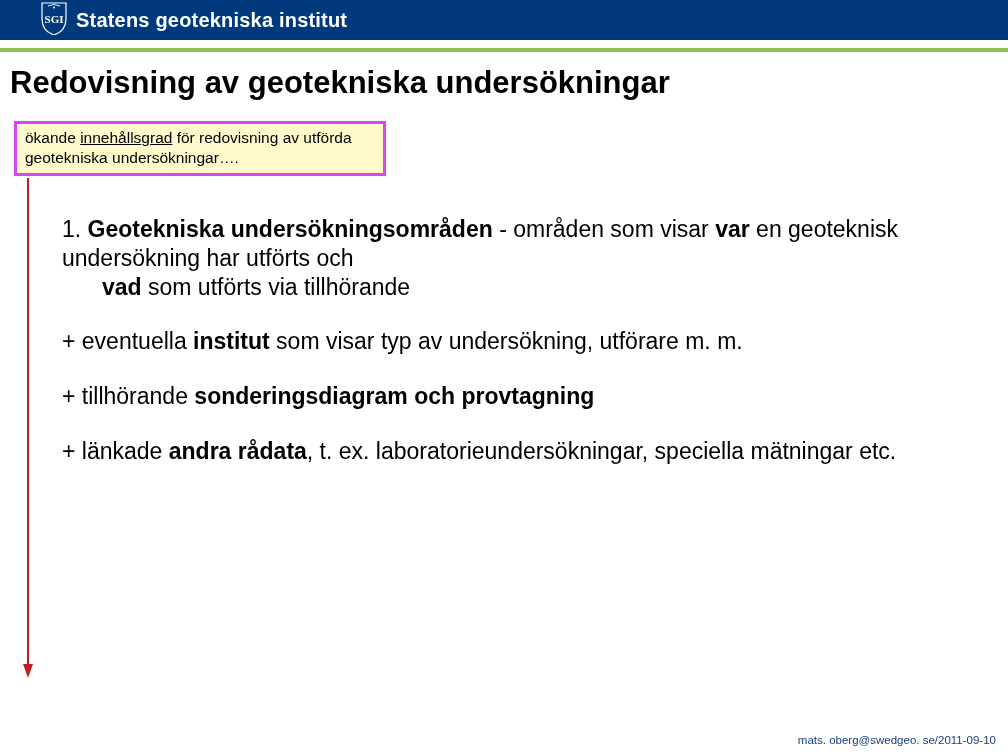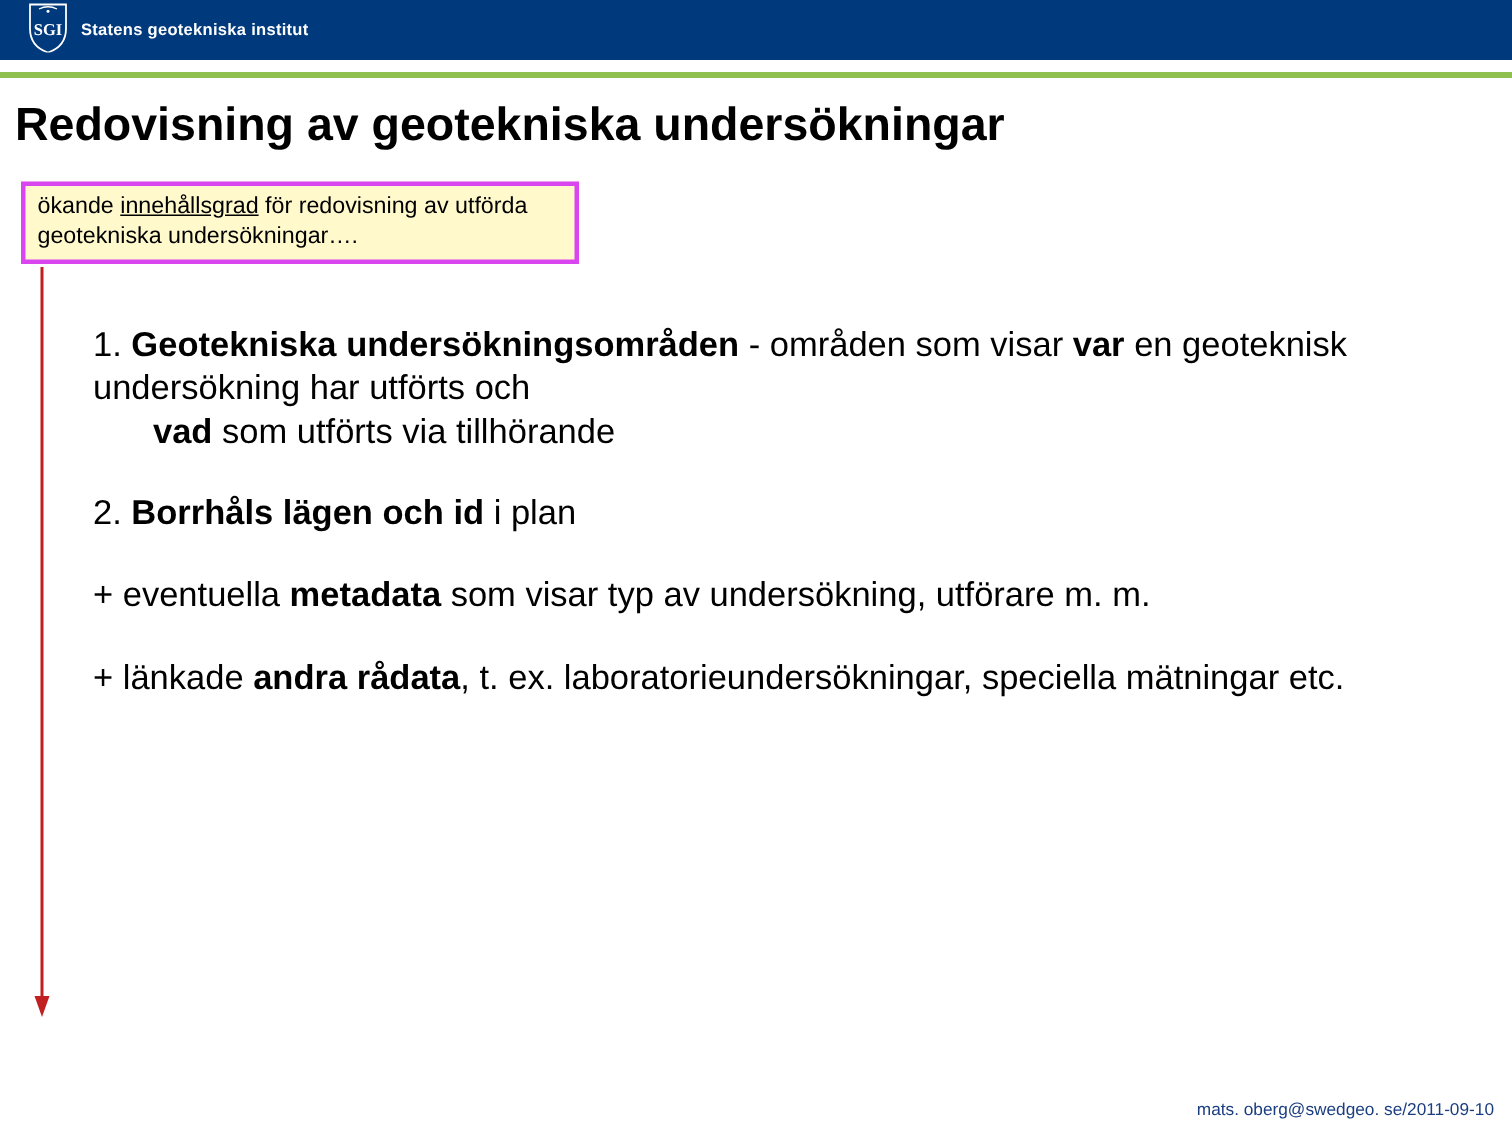--- a/index.html
+++ b/index.html
@@ -9,33 +9,33 @@
     font-family: Arial, Helvetica, sans-serif;
     background: #fff;
     position: relative;
     overflow: hidden;
   }
   .header-bar {
     background: #003a7d;
     height: 40px;
     display: flex;
     align-items: center;
-    padding-left: 18px;
+    padding-left: 40px;
     color: #fff;
   }
   .logo-wrap {
     display: flex;
     align-items: center;
     gap: 8px;
   }
   .logo-mark {
     display: inline-block;
   }
   .logo-text {
-    font-size: 11px;
+    font-size: 20px;
     font-weight: 600;
     letter-spacing: .2px;
   }
   .green-line {
     height: 4px;
     background: #8fbf4e;
     margin-top: 8px;
   }
   .page-title {
     font-size: 31px;
@@ -116,28 +116,28 @@
     <line x1="5" y1="0" x2="5" y2="486"></line>
     <polygon points="0,486 10,486 5,500"></polygon>
   </svg>
 </div>
 
 <div class="content">
   <div class="item">
     <span>1. </span><b>Geotekniska undersökningsområden</b><span> - områden som visar </span><b>var</b><span> en geoteknisk undersökning har utförts och </span><span class="ind"><b>vad</b><span> som utförts via tillhörande </span></span>
   </div>
 
-  <div class="item">
-    <span>2. </span><b>Borrhåls lägen och id</b><span> i plan</span>
-  </div>
 
   <div class="item">
-    <span>+ eventuella </span><b>metadata</b><span> som visar typ av undersökning, utförare m. m.</span>
+    <span>+ eventuella </span><b>institut</b><span> som visar typ av undersökning, utförare m. m.</span>
   </div>
 
 
+  <div class="item">
+    <span>+ tillhörande </span><b>sonderingsdiagram och provtagning</b>
+  </div>
 
   <div class="item">
     <span>+ länkade </span><b>andra rådata</b><span>, t. ex. laboratorieundersökningar, speciella mätningar etc.</span>
   </div>
 </div>
 
 <div class="footer">mats. oberg@swedgeo. se/2011-09-10</div>
 
 </body></html>

